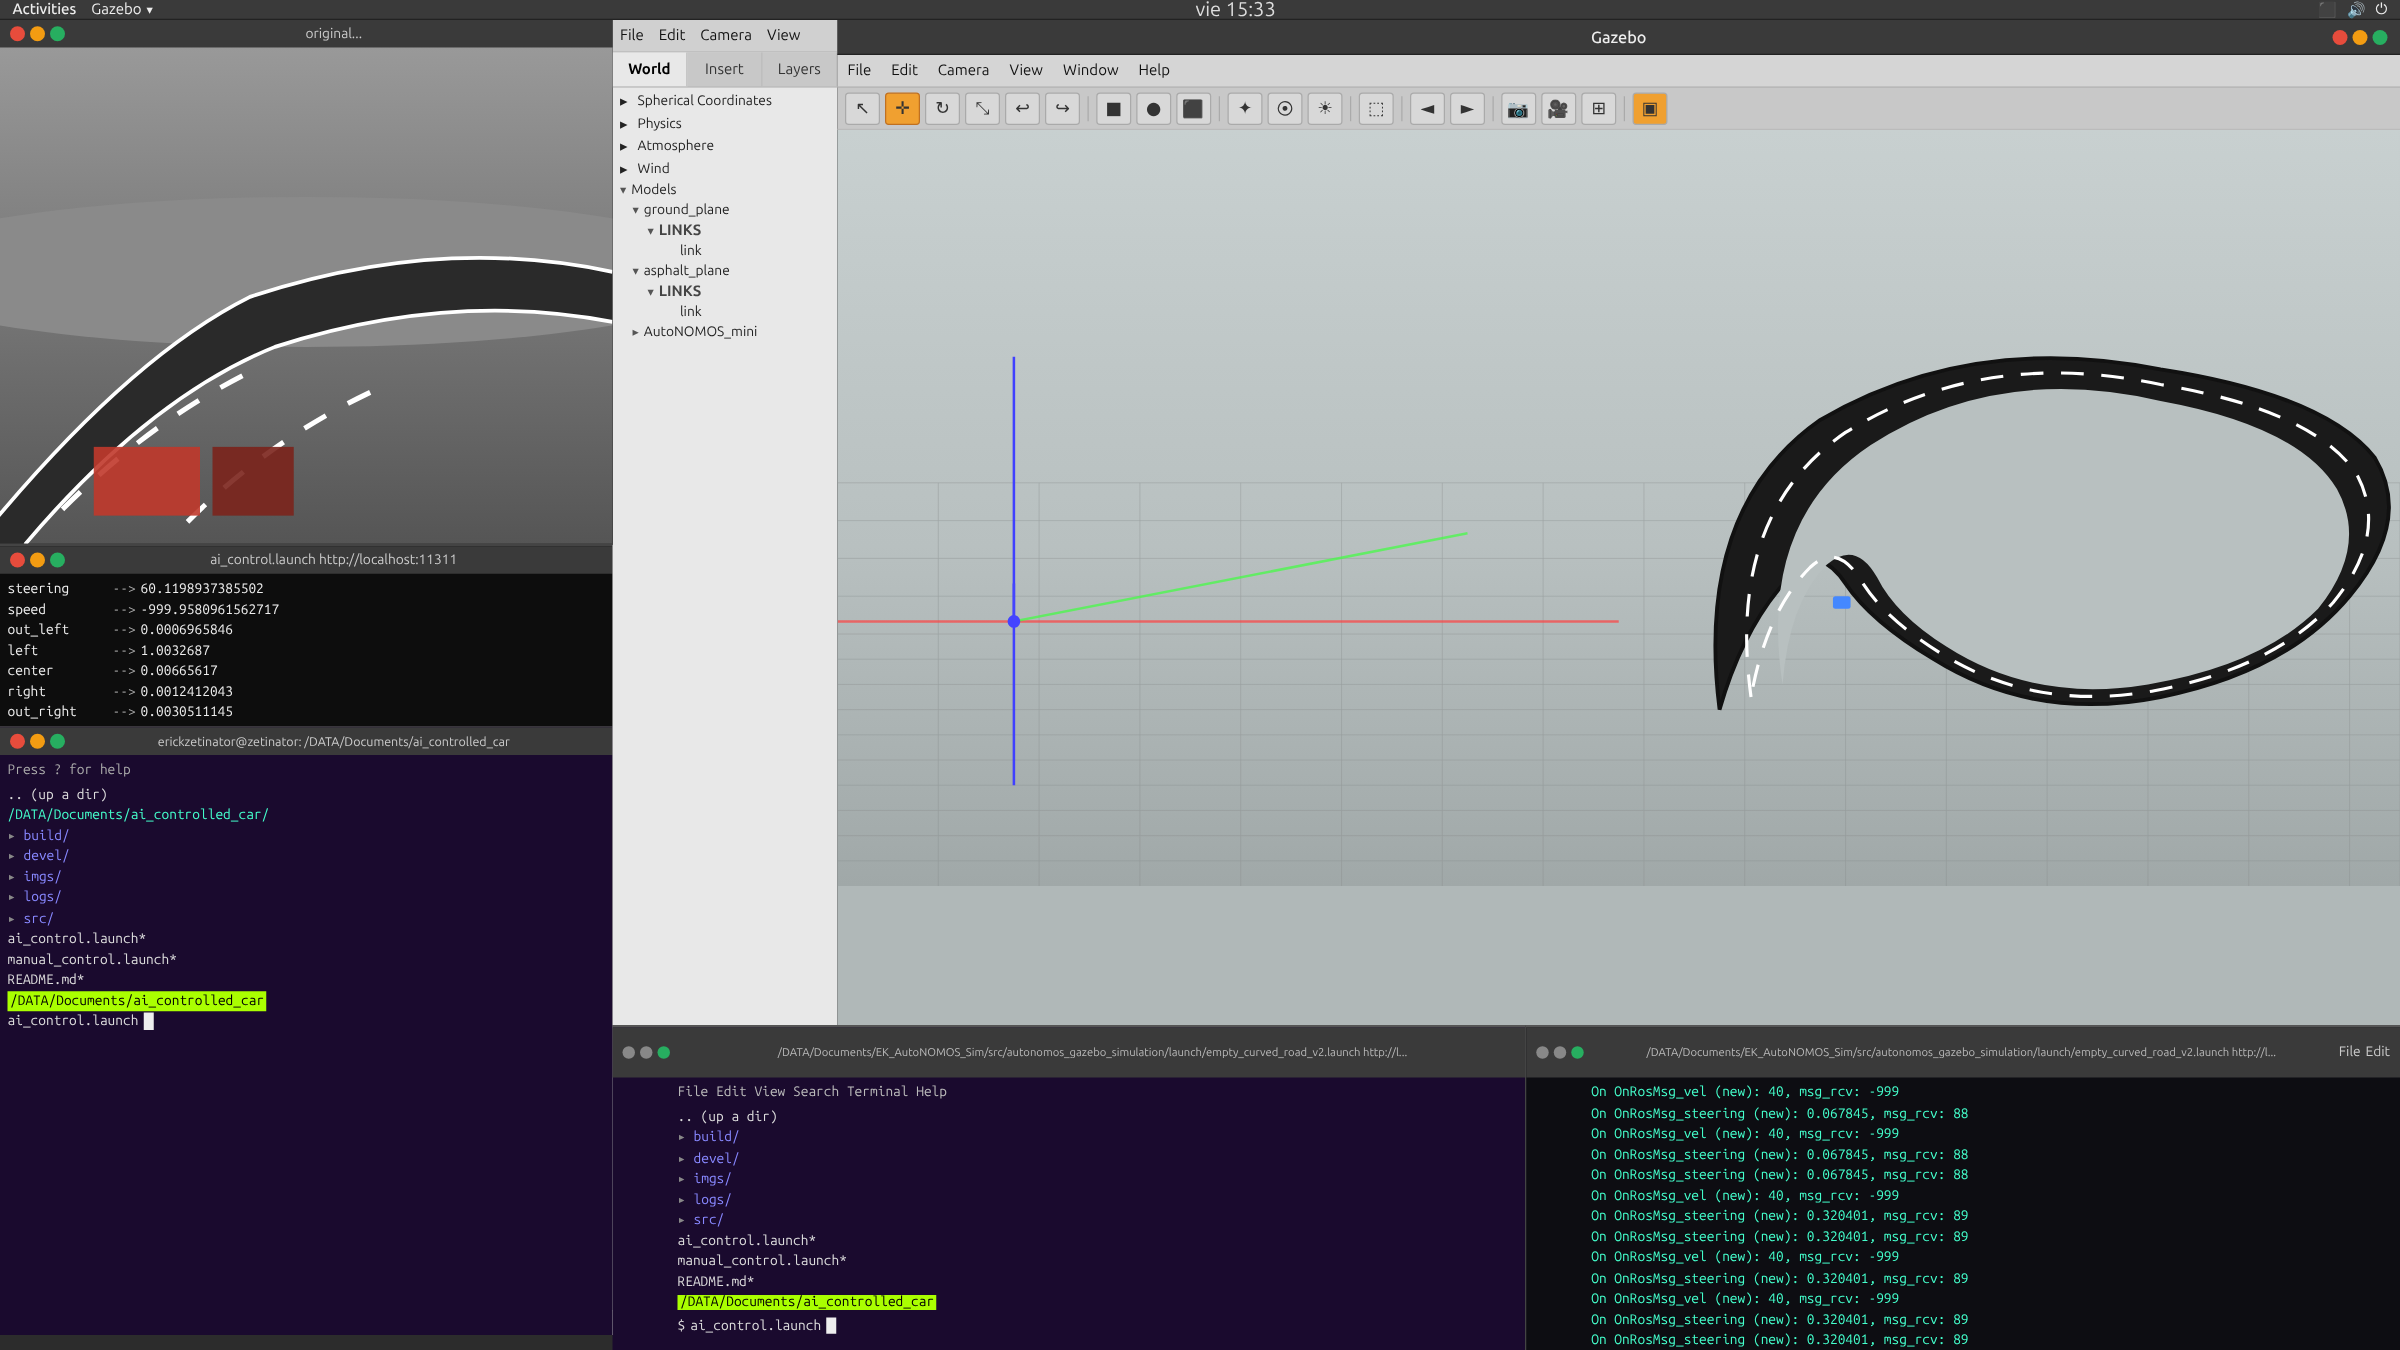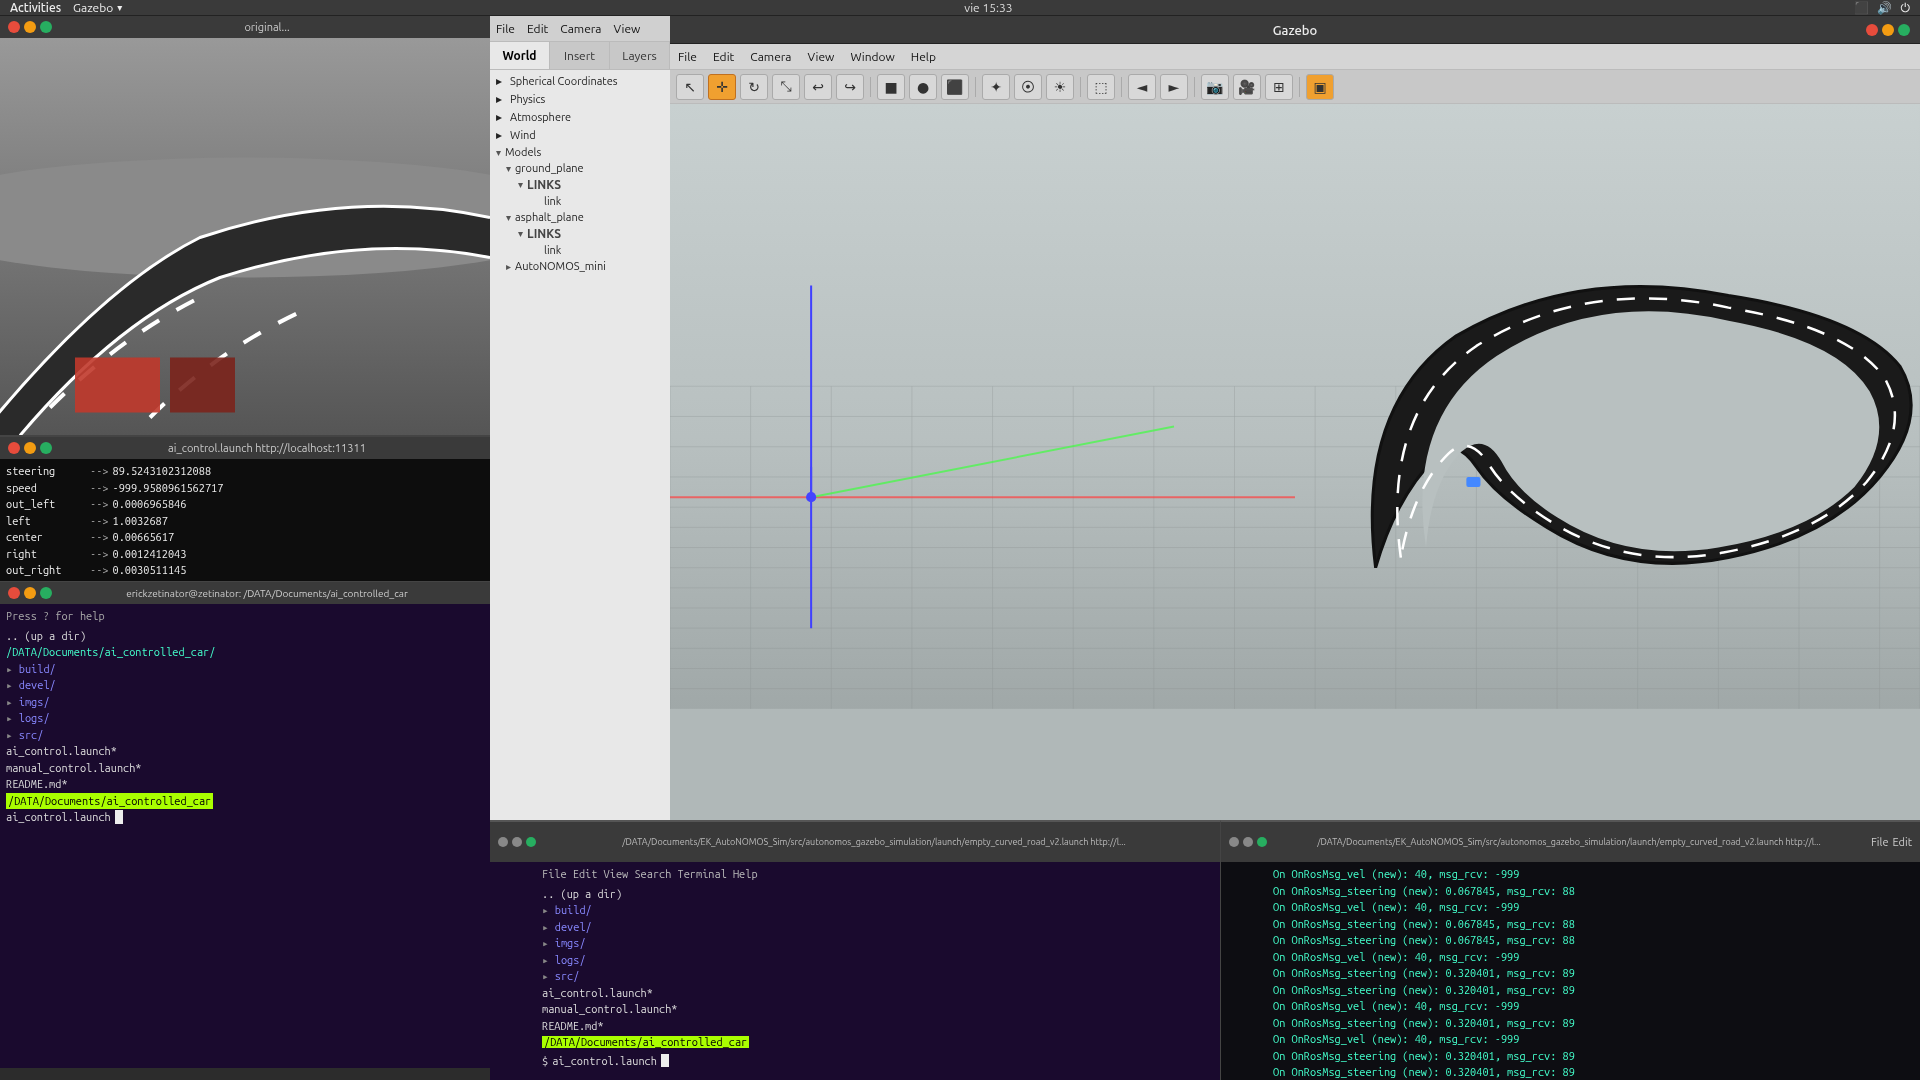--- a/index.html
+++ b/index.html
@@ -17,21 +17,21 @@
     #system-bar {
       height: 16px;
       background: #3a3a3a;
       display: flex;
       align-items: center;
       justify-content: space-between;
       padding: 0 10px;
       border-bottom: 1px solid #222;
     }
     .sys-left { display: flex; align-items: center; gap: 12px; font-size: 12px; }
-    .sys-center { font-size: 12px; color: #ddd; }
+    .sys-center { font-size: 16px; color: #ddd; }
     .sys-right { display: flex; align-items: center; gap: 8px; font-size: 12px; }
     .activities-btn { color: #eee; cursor: pointer; font-weight: 500; }
     .gazebo-menu { display: flex; align-items: center; gap: 4px; cursor: pointer; color: #eee; }
 
     
     #main-layout {
       display: flex;
       height: calc(1080px - 28px);
     }
 
@@ -441,21 +441,21 @@
           <div class="win-btn min"></div>
           <div class="win-btn max"></div>
         </div>
         <span>ai_control.launch http://localhost:11311</span>
         <span></span>
       </div>
       <div class="terminal-body" id="t1-body">
       <div class="t-row">
             <span class="t-key">steering</span>
             <span class="t-arrow">--&gt;</span>
-            <span class="t-val">89.5243102312088</span>
+            <span class="t-val">60.1198937385502</span>
           </div>
           <div class="t-row">
             <span class="t-key">speed</span>
             <span class="t-arrow">--&gt;</span>
             <span class="t-val">-999.9580961562717</span>
           </div>
           <div class="t-row">
             <span class="t-key">out_left</span>
             <span class="t-arrow">--&gt;</span>
             <span class="t-val">0.0006965846</span>

